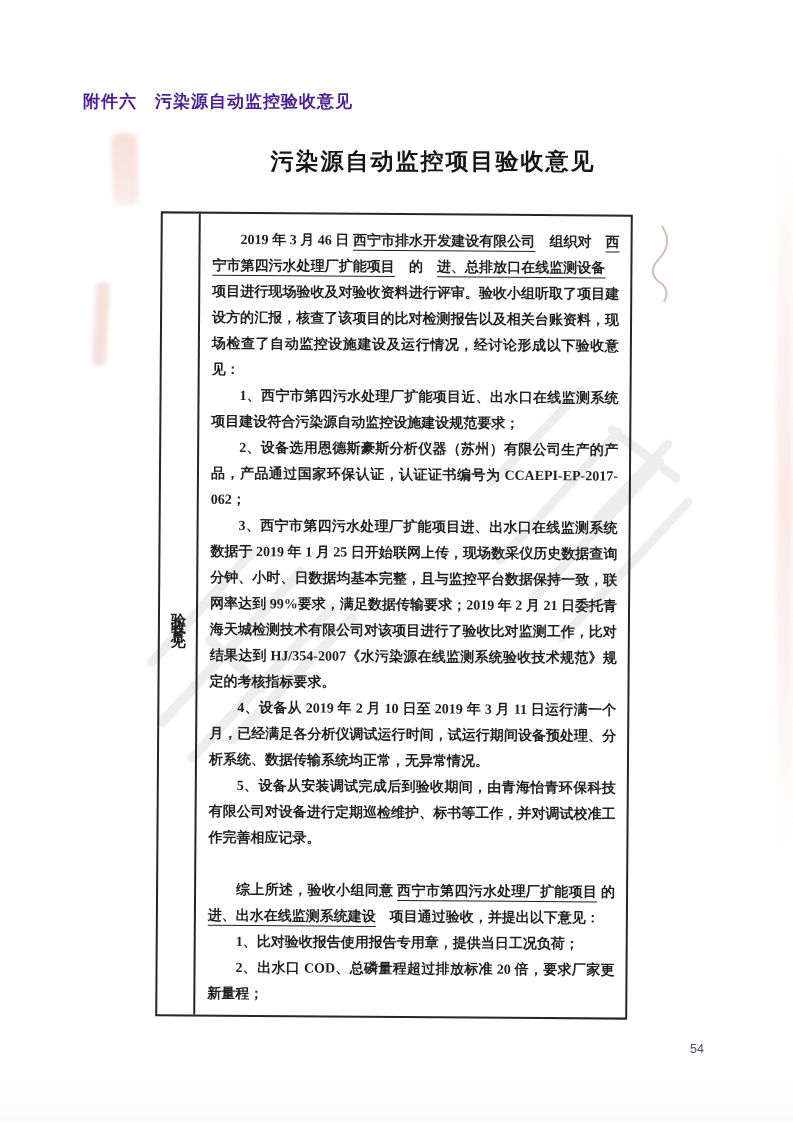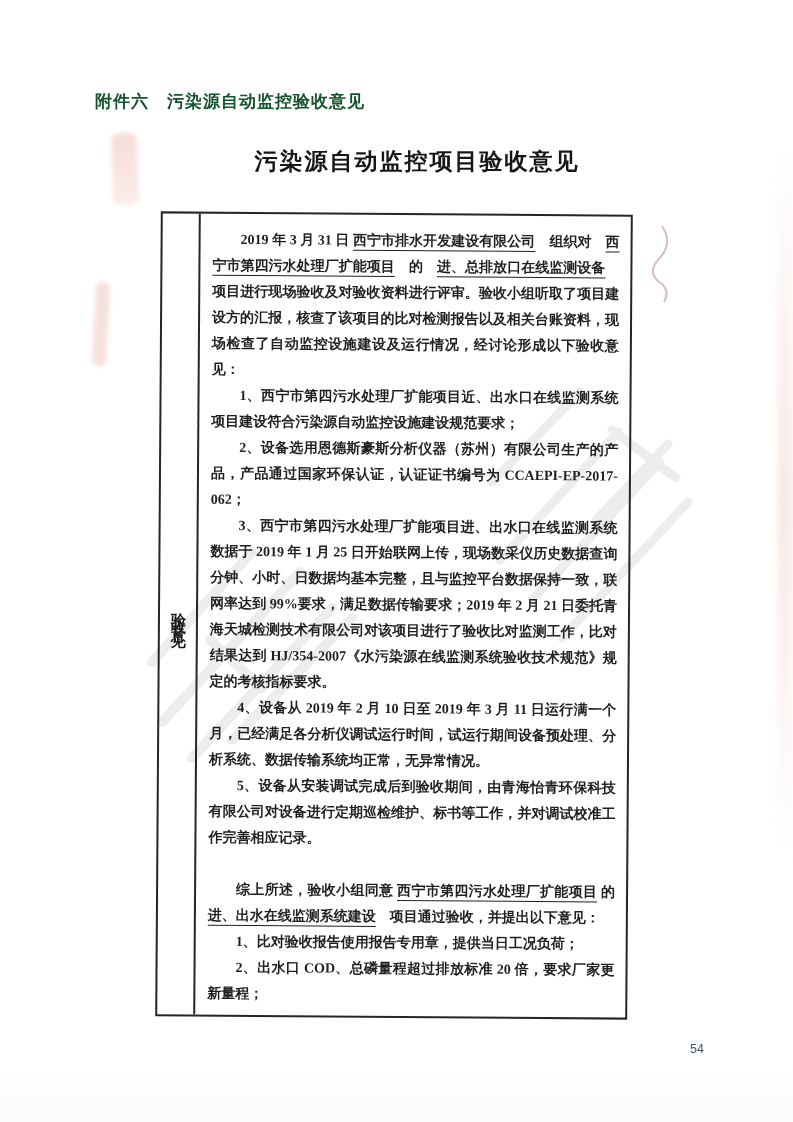--- a/index.html
+++ b/index.html
@@ -31,25 +31,25 @@
     background:linear-gradient(180deg,rgba(242,206,198,.0),rgba(242,206,198,.45),rgba(242,206,198,.0));
     filter:blur(3px);}
   .corner-shade{left:0;bottom:0;width:100%;height:60px;
     background:linear-gradient(180deg,rgba(0,0,0,0),rgba(0,0,0,.015));}
 
   
   svg.wm-layer{position:absolute;left:0;top:0;pointer-events:none;}
   svg.wm-layer line{stroke:var(--watermark);stroke-linecap:round;}
 
   .attachment-heading{
-    position:absolute;left:95px;top:90px;
-    font-size:17px;font-weight:700;letter-spacing:1px;color:#14532d;
+    position:absolute;left:83px;top:90px;
+    font-size:17px;font-weight:700;letter-spacing:1px;color:#4c1d95;
   }
   .doc-title{
-    position:absolute;left:182px;top:146px;width:470px;
+    position:absolute;left:198px;top:146px;width:470px;
     text-align:center;font-size:23px;font-weight:700;letter-spacing:2px;color:#161616;
   }
 
   .opinion-table{
     position:absolute;left:158px;top:213px;width:472px;
     min-height:690px;
     border:2px solid var(--border);
     display:flex;
     transform:rotate(0.4deg);
     background:rgba(255,255,255,.0);
@@ -120,21 +120,21 @@
 
   <h1 class="attachment-heading">附件六　污染源自动监控验收意见</h1>
 
   <h2 class="doc-title">污染源自动监控项目验收意见</h2>
 
   <div class="opinion-table">
     <div class="label-cell">
       <span class="vertical-label">验收意见</span>
     </div>
     <div class="content-cell">
-        <div class="para"><span>2019 年 3 月 31 日 </span><span class="u">西宁市排水开发建设有限公司</span><span>　组织对　</span><span class="u">西宁市第四污水处理厂扩能项目</span><span>　的　</span><span class="u">进、总排放口在线监测设备</span><span>　项目进行现场验收及对验收资料进行评审。验收小组听取了项目建设方的汇报，核查了该项目的比对检测报告以及相关台账资料，现场检查了自动监控设施建设及运行情况，经讨论形成以下验收意见：</span></div>
+        <div class="para"><span>2019 年 3 月 46 日 </span><span class="u">西宁市排水开发建设有限公司</span><span>　组织对　</span><span class="u">西宁市第四污水处理厂扩能项目</span><span>　的　</span><span class="u">进、总排放口在线监测设备</span><span>　项目进行现场验收及对验收资料进行评审。验收小组听取了项目建设方的汇报，核查了该项目的比对检测报告以及相关台账资料，现场检查了自动监控设施建设及运行情况，经讨论形成以下验收意见：</span></div>
         <div class="para"><span>1、西宁市第四污水处理厂扩能项目近、出水口在线监测系统项目建设符合污染源自动监控设施建设规范要求；</span></div>
         <div class="para"><span>2、设备选用恩德斯豪斯分析仪器（苏州）有限公司生产的产品，产品通过国家环保认证，认证证书编号为 CCAEPI-EP-2017-062；</span></div>
         <div class="para"><span>3、西宁市第四污水处理厂扩能项目进、出水口在线监测系统数据于 2019 年 1 月 25 日开始联网上传，现场数采仪历史数据查询分钟、小时、日数据均基本完整，且与监控平台数据保持一致，联网率达到 99%要求，满足数据传输要求；2019 年 2 月 21 日委托青海天城检测技术有限公司对该项目进行了验收比对监测工作，比对结果达到 HJ/354-2007《水污染源在线监测系统验收技术规范》规定的考核指标要求。</span></div>
         <div class="para"><span>4、设备从 2019 年 2 月 10 日至 2019 年 3 月 11 日运行满一个月，已经满足各分析仪调试运行时间，试运行期间设备预处理、分析系统、数据传输系统均正常，无异常情况。</span></div>
         <div class="para"><span>5、设备从安装调试完成后到验收期间，由青海怡青环保科技有限公司对设备进行定期巡检维护、标书等工作，并对调试校准工作完善相应记录。</span></div>
         <div class="para gap"><span>综上所述，验收小组同意 </span><span class="u">西宁市第四污水处理厂扩能项目</span><span> 的 </span><span class="u">进、出水在线监测系统建设</span><span>　项目通过验收，并提出以下意见：</span></div>
         <div class="para"><span>1、比对验收报告使用报告专用章，提供当日工况负荷；</span></div>
         <div class="para"><span>2、出水口 COD、总磷量程超过排放标准 20 倍，要求厂家更新量程；</span></div>
       </div>
   </div>

